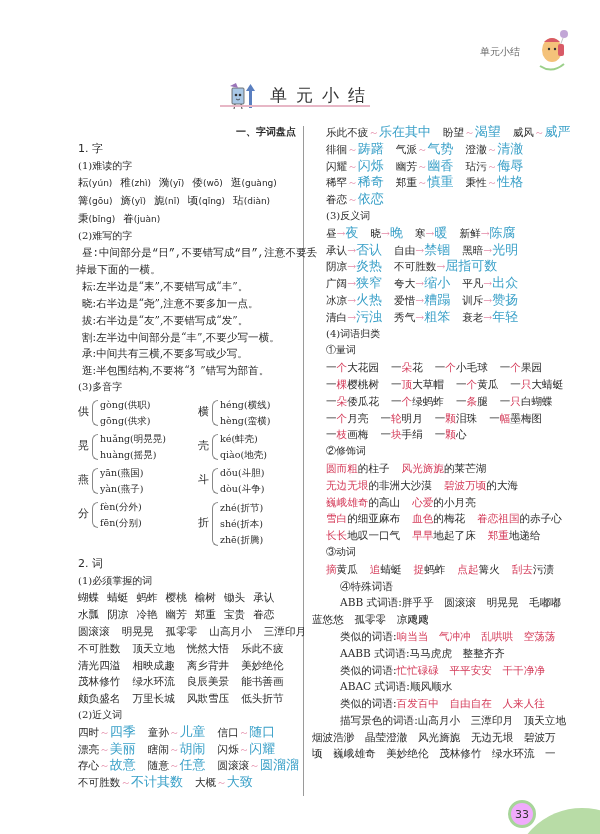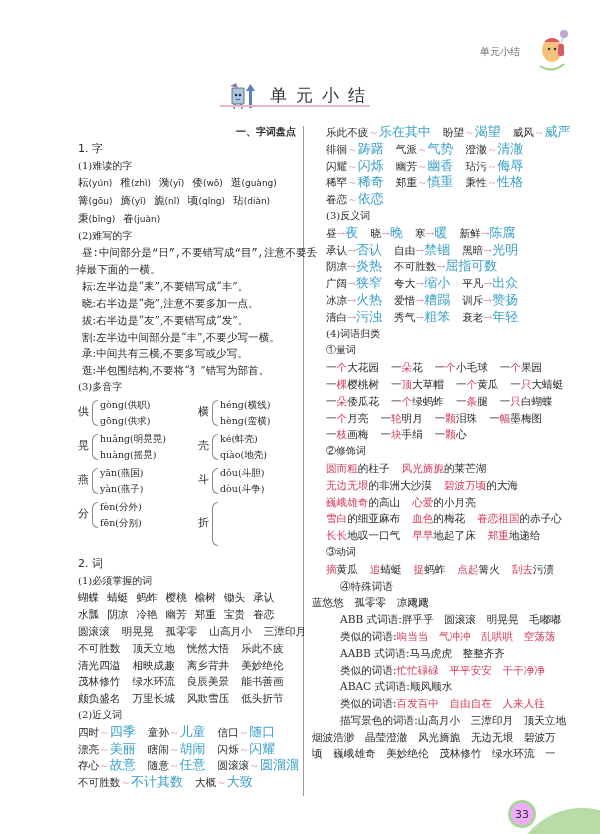--- a/index.html
+++ b/index.html
@@ -147,20 +147,25 @@
         <span class="poly-char">分</span>
         <span class="brace"></span>
         <div class="poly-items">
           <span>fèn(分外)</span>
           <span>fēn(分别)</span>
         </div>
       </div>
       <div class="poly tall">
         <span class="poly-char">折</span>
         <span class="brace"></span>
+        <div class="poly-items">
+          <span>zhé(折节)</span>
+          <span>shé(折本)</span>
+          <span>zhē(折腾)</span>
+        </div>
       </div>
     </div>
   <div class="line h2" style="margin-top:6px">2. 词</div>
   <div class="line sub">(1)必须掌握的词</div>
   <div id="must-master">
       <div class="line"><span>蝴蝶</span><span class="gap-s"></span><span>蜻蜓</span><span class="gap-s"></span><span>蚂蚱</span><span class="gap-s"></span><span>樱桃</span><span class="gap-s"></span><span>榆树</span><span class="gap-s"></span><span>锄头</span><span class="gap-s"></span><span>承认</span></div>
       <div class="line"><span>水瓢</span><span class="gap-s"></span><span>阴凉</span><span class="gap-s"></span><span>冷艳</span><span class="gap-s"></span><span>幽芳</span><span class="gap-s"></span><span>郑重</span><span class="gap-s"></span><span>宝贵</span><span class="gap-s"></span><span>眷恋</span></div>
       <div class="line"><span>圆滚滚</span><span class="gap"></span><span>明晃晃</span><span class="gap"></span><span>孤零零</span><span class="gap"></span><span>山高月小</span><span class="gap"></span><span>三潭印月</span></div>
       <div class="line"><span>不可胜数</span><span class="gap"></span><span>顶天立地</span><span class="gap"></span><span>恍然大悟</span><span class="gap"></span><span>乐此不疲</span></div>
       <div class="line"><span>清光四溢</span><span class="gap"></span><span>相映成趣</span><span class="gap"></span><span>离乡背井</span><span class="gap"></span><span>美妙绝伦</span></div>
@@ -206,22 +211,22 @@
   <div id="modifiers">
       <div class="line"><span class="red">圆而粗</span><span>的柱子</span><span class="gap"></span><span class="red">风光旖旎</span><span>的莱芒湖</span></div>
       <div class="line"><span class="red">无边无垠</span><span>的非洲大沙漠</span><span class="gap"></span><span class="red">碧波万顷</span><span>的大海</span></div>
       <div class="line"><span class="red">巍峨雄奇</span><span>的高山</span><span class="gap"></span><span class="red">心爱</span><span>的小月亮</span></div>
       <div class="line"><span class="red">雪白</span><span>的细亚麻布</span><span class="gap"></span><span class="red">血色</span><span>的梅花</span><span class="gap"></span><span class="red">眷恋祖国</span><span>的赤子心</span></div>
       <div class="line"><span class="red">长长</span><span>地叹一口气</span><span class="gap"></span><span class="red">早早</span><span>地起了床</span><span class="gap"></span><span class="red">郑重</span><span>地递给</span></div>
     </div>
   <div class="line sub">③动词</div>
   <div id="verbs" class="line"><span class="red">摘</span><span>黄瓜</span><span class="gap"></span><span class="red">追</span><span>蜻蜓</span><span class="gap"></span><span class="red">捉</span><span>蚂蚱</span><span class="gap"></span><span class="red">点起</span><span>篝火</span><span class="gap"></span><span class="red">刮去</span><span>污渍</span></div>
   <div class="line indent">④特殊词语</div>
+  <div class="line indent"><span>ABB 式词语:</span><span>胖乎乎　圆滚滚　明晃晃　毛嘟嘟</span></div>
   <div class="line cont">蓝悠悠　孤零零　凉飕飕</div>
-  <div class="line indent"><span>ABB 式词语:</span><span>胖乎乎　圆滚滚　明晃晃　毛嘟嘟</span></div>
   <div class="line indent"><span>类似的词语:</span><span class="red">响当当　气冲冲　乱哄哄　空荡荡</span></div>
   <div class="line indent"><span>AABB 式词语:</span><span>马马虎虎　整整齐齐</span></div>
   <div class="line indent"><span>类似的词语:</span><span class="red">忙忙碌碌　平平安安　干干净净</span></div>
   <div class="line indent"><span>ABAC 式词语:</span><span>顺风顺水</span></div>
   <div class="line indent"><span>类似的词语:</span><span class="red">百发百中　自由自在　人来人往</span></div>
   <div class="line indent"><span>描写景色的词语:</span><span>山高月小　三潭印月　顶天立地</span></div>
   <div class="line cont">烟波浩渺　晶莹澄澈　风光旖旎　无边无垠　碧波万</div>
   <div class="line cont">顷　巍峨雄奇　美妙绝伦　茂林修竹　绿水环流　一</div>
 </div>
 

